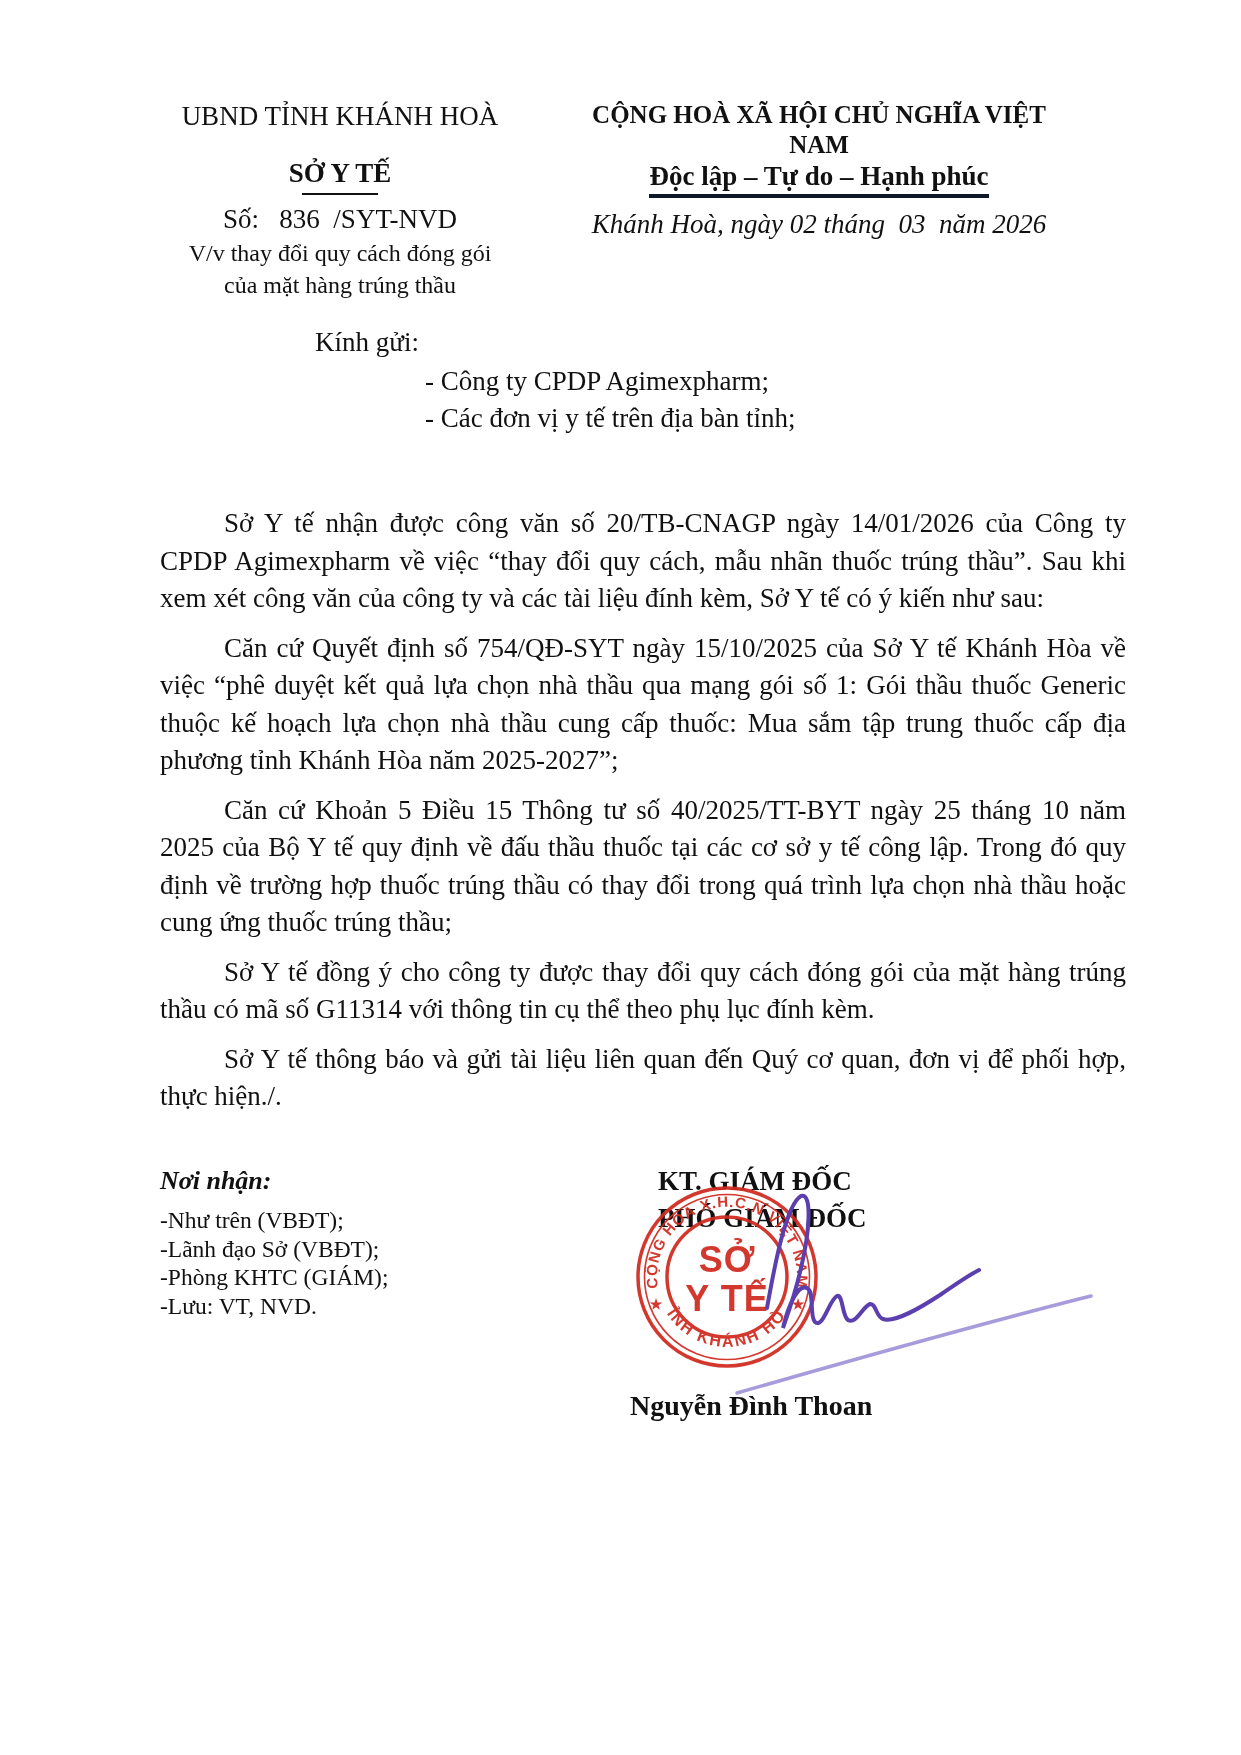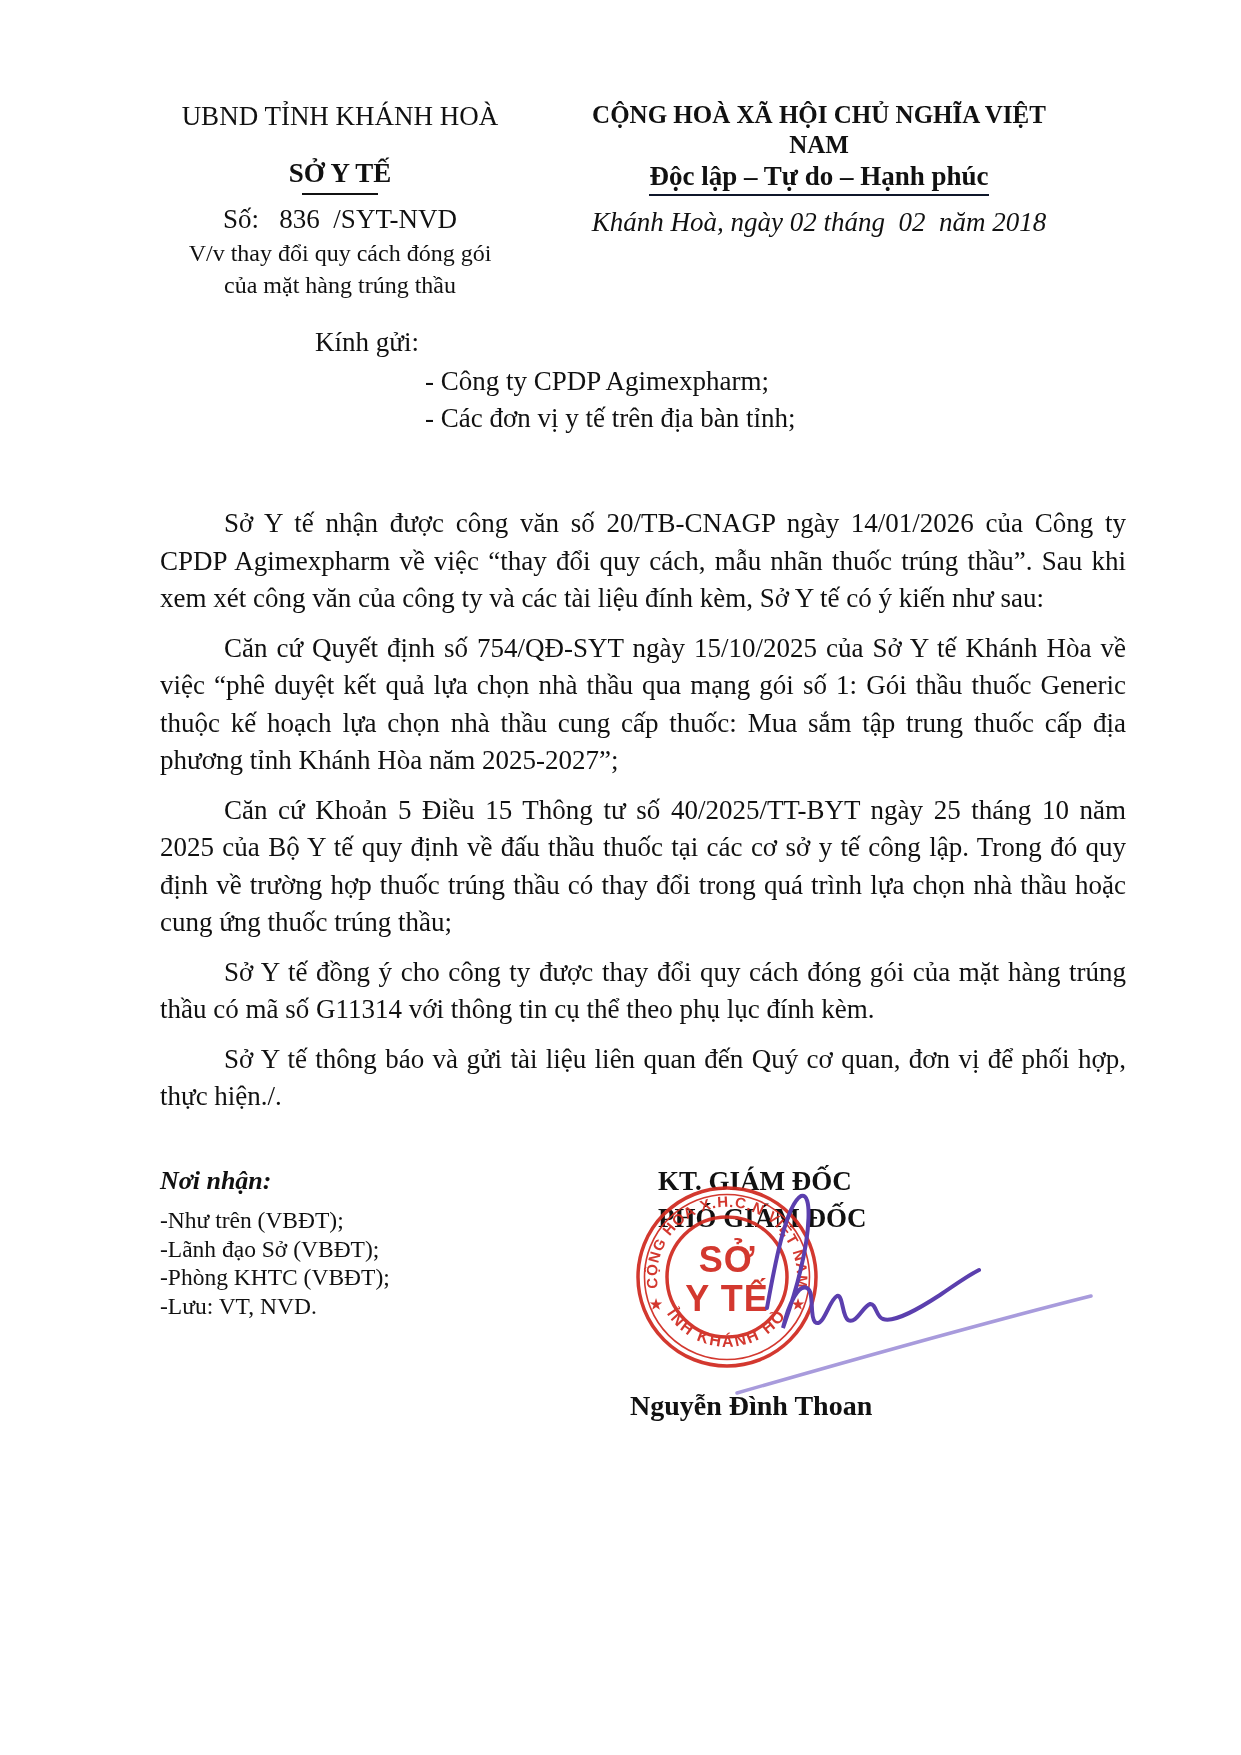--- a/index.html
+++ b/index.html
@@ -19,21 +19,21 @@
   .hdr-left .org{font-weight:bold;margin-top:24px;}
   .org-rule{width:76px;height:0;border-bottom:2px solid #111;margin:3px auto 8px auto;}
   .doc-no{white-space:pre;font-size:27px;margin-top:2px;}
   .subject{font-size:24px;line-height:29px;margin-top:3px;text-align:center;}
   .hdr-right{
     position:absolute;left:588px;top:100px;width:462px;
     text-align:center;
   }
   .nat1{font-weight:bold;font-size:25px;line-height:30px;}
   .nat2{display:inline-block;font-weight:bold;font-size:27px;line-height:32px;
-        border-bottom:2px solid #0f172a;padding-bottom:2px;}
+        border-bottom:4px solid #0f172a;padding-bottom:2px;}
   .dateline{white-space:pre;font-style:italic;font-size:27px;margin-top:11px;}
   
   .salutation{position:absolute;left:315px;top:327px;font-size:27px;}
   .recipients{position:absolute;left:425px;top:363px;font-size:27px;line-height:37px;}
   
   .content{
     position:absolute;left:160px;top:505px;width:966px;
     font-size:27px;line-height:37.5px;text-align:justify;
   }
   .content p{margin:0 0 0 0;padding:0;text-indent:64px;}
@@ -64,21 +64,21 @@
     <div class="org">SỞ Y TẾ</div>
     <div class="org-rule"></div>
     <div class="doc-no">Số:   836  /SYT-NVD</div>
     <div class="subject">V/v thay đổi quy cách đóng gói</div>
     <div class="subject">của mặt hàng trúng thầu</div>
   </div>
 
   <div class="hdr-right">
     <div class="nat1">CỘNG HOÀ XÃ HỘI CHỦ NGHĨA VIỆT NAM</div>
     <div><span class="nat2">Độc lập – Tự do – Hạnh phúc</span></div>
-    <div class="dateline">Khánh Hoà, ngày 02 tháng  02  năm 2018</div>
+    <div class="dateline">Khánh Hoà, ngày 02 tháng  03  năm 2026</div>
   </div>
 
   <div class="salutation">Kính gửi:</div>
   <div class="recipients">
     <div>- Công ty CPDP Agimexpharm;</div>
     <div>- Các đơn vị y tế trên địa bàn tỉnh;</div>
   </div>
 
   <div class="content">
     <p>Sở Y tế nhận được công văn số 20/TB-CNAGP ngày 14/01/2026 của Công ty CPDP Agimexpharm về việc “thay đổi quy cách, mẫu nhãn thuốc trúng thầu”. Sau khi xem xét công văn của công ty và các tài liệu đính kèm, Sở Y tế có ý kiến như sau:</p>
@@ -86,21 +86,21 @@
     <p>Căn cứ Khoản 5 Điều 15 Thông tư số 40/2025/TT-BYT ngày 25 tháng 10 năm 2025 của Bộ Y tế quy định về đấu thầu thuốc tại các cơ sở y tế công lập. Trong đó quy định về trường hợp thuốc trúng thầu có thay đổi trong quá trình lựa chọn nhà thầu hoặc cung ứng thuốc trúng thầu;</p>
     <p>Sở Y tế đồng ý cho công ty được thay đổi quy cách đóng gói của mặt hàng trúng thầu có mã số G11314 với thông tin cụ thể theo phụ lục đính kèm.</p>
     <p>Sở Y tế thông báo và gửi tài liệu liên quan đến Quý cơ quan, đơn vị để phối hợp, thực hiện./.</p>
   </div>
 
   <div class="noi-nhan">
     <div class="label">Nơi nhận:</div>
     <div class="items">
       <div>-Như trên (VBĐT);</div>
       <div>-Lãnh đạo Sở (VBĐT);</div>
-      <div>-Phòng KHTC (VBĐT);</div>
+      <div>-Phòng KHTC (GIÁM);</div>
       <div>-Lưu: VT, NVD.</div>
     </div>
   </div>
 
   <div class="sign-titles">
     <div>KT. GIÁM ĐỐC</div>
     <div>PHÓ GIÁM ĐỐC</div>
   </div>
 
   <svg class="stamp" width="190" height="190" viewBox="0 0 190 190">

